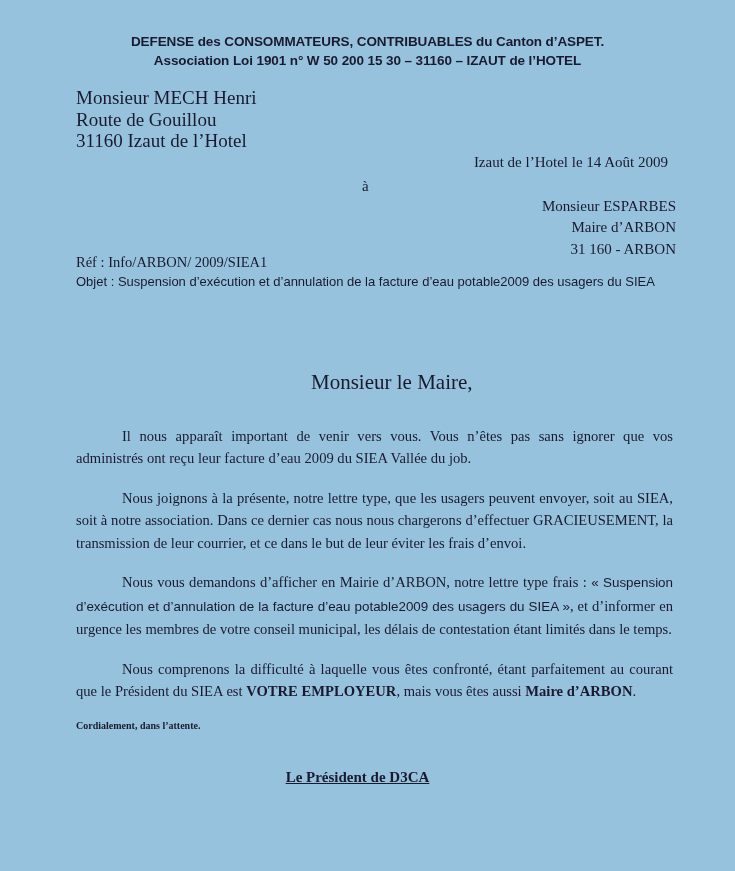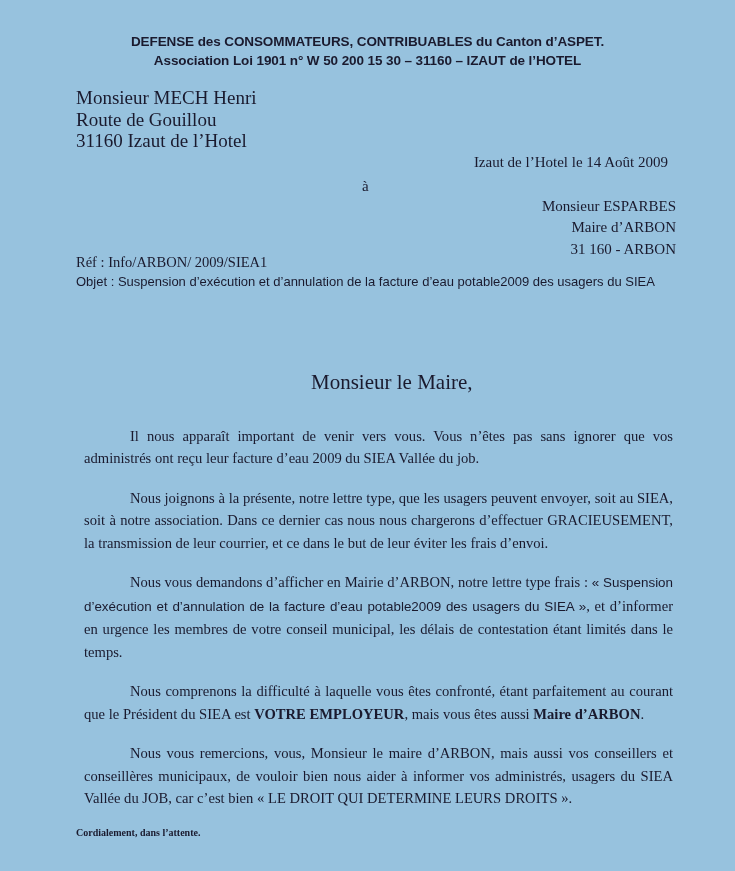--- a/index.html
+++ b/index.html
@@ -95,21 +95,21 @@
   .body {
     margin-top: 30px;
     margin-left: 76px;
     margin-right: 62px;
   }
   .para {
     font-size: 14.6px;
     line-height: 22.5px;
     text-align: justify;
     text-indent: 46px;
-    margin: 0 0 17px 8px;
+    margin: 0 0 17px 0;
   }
   .para b { font-weight: bold; }
   .sans {
     font-family: "Liberation Sans", sans-serif;
     font-size: 13.4px;
   }
 
   .closing {
     margin-top: 14px;
     margin-left: 76px;
@@ -165,21 +165,20 @@
   <div class="body">
 
     <p class="para">Il nous apparaît important de venir vers vous. Vous n’êtes pas sans ignorer que vos administrés ont reçu leur facture d’eau 2009 du SIEA Vallée du job.</p>
 
     <p class="para">Nous joignons à la présente, notre lettre type, que les usagers peuvent envoyer, soit au SIEA, soit à notre association. Dans ce dernier cas nous nous chargerons d’effectuer GRACIEUSEMENT, la transmission de leur courrier, et ce dans le but de leur éviter les frais d’envoi.</p>
 
     <p class="para"><span>Nous vous demandons d’afficher en Mairie d’ARBON,  notre lettre type frais : </span><span class="sans">« Suspension d’exécution et d’annulation de la facture d’eau potable2009 des usagers du SIEA »</span><span>, et d’informer en urgence les membres de votre conseil municipal, les délais de contestation étant  limités dans le temps.</span></p>
 
     <p class="para"><span>Nous comprenons la difficulté à laquelle vous êtes confronté, étant parfaitement au courant que le Président du SIEA est </span><b>VOTRE EMPLOYEUR</b><span>, mais vous êtes aussi </span><b>Maire d’ARBON</b><span>.</span></p>
 
-    <p class="para">Nous vous remercions, vous, Monsieur le maire d’ARBON, mais aussi vos conseillers et conseillères municipaux, de vouloir bien nous aider à informer vos administrés, usagers du SIEA Vallée du JOB, car c’est bien « LE DROIT QUI DETERMINE LEURS DROITS ».</p>
 
   </div>
 
   <div class="closing">Cordialement, dans l’attente.</div>
 
   <div class="signature">
     <div><span>Le Président de D3CA</span></div>
     <div></div>
   </div>
 

